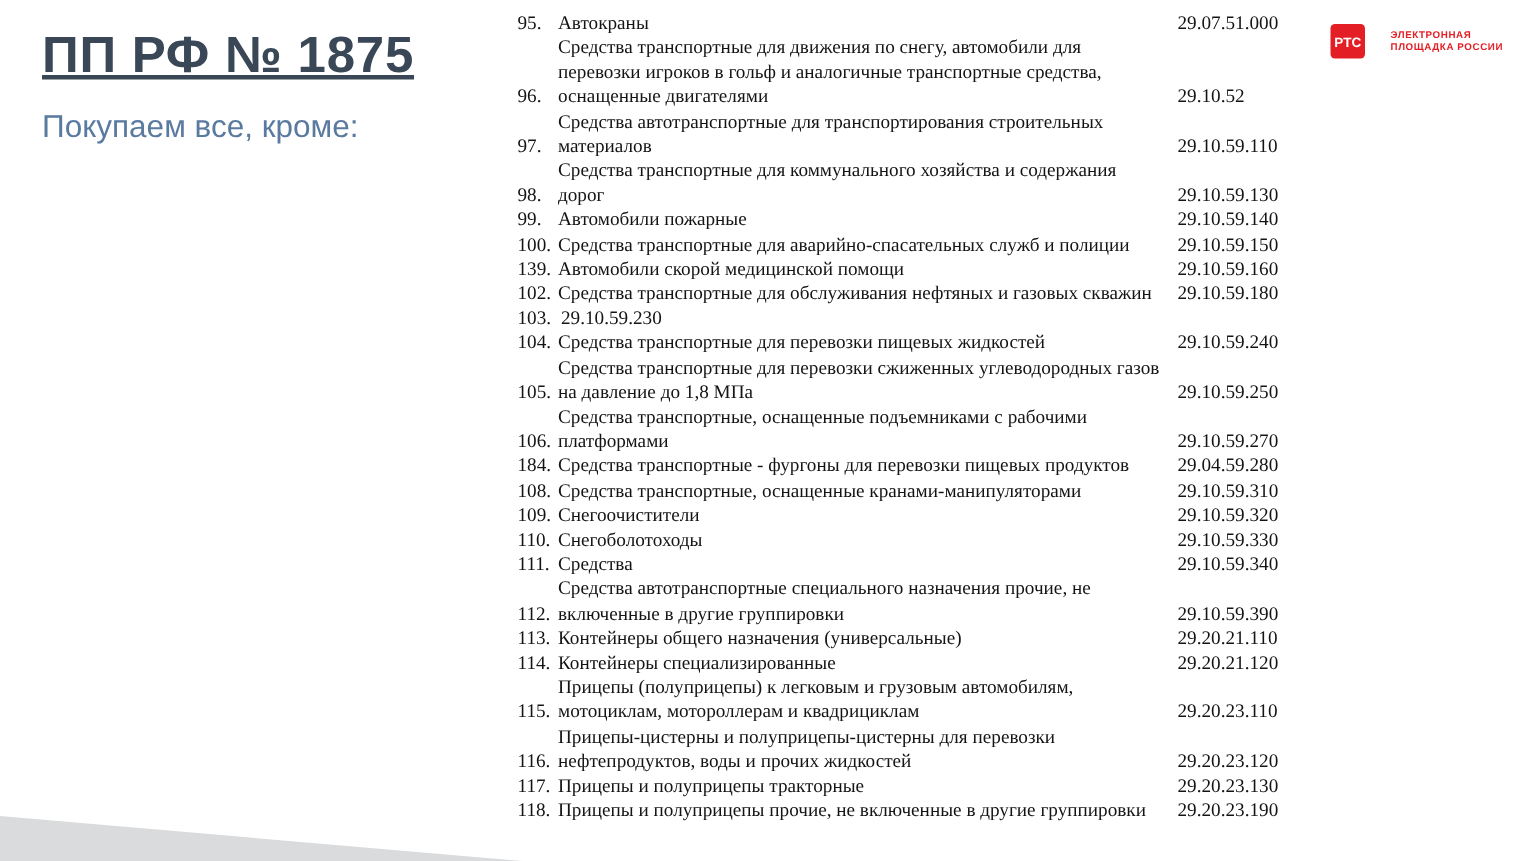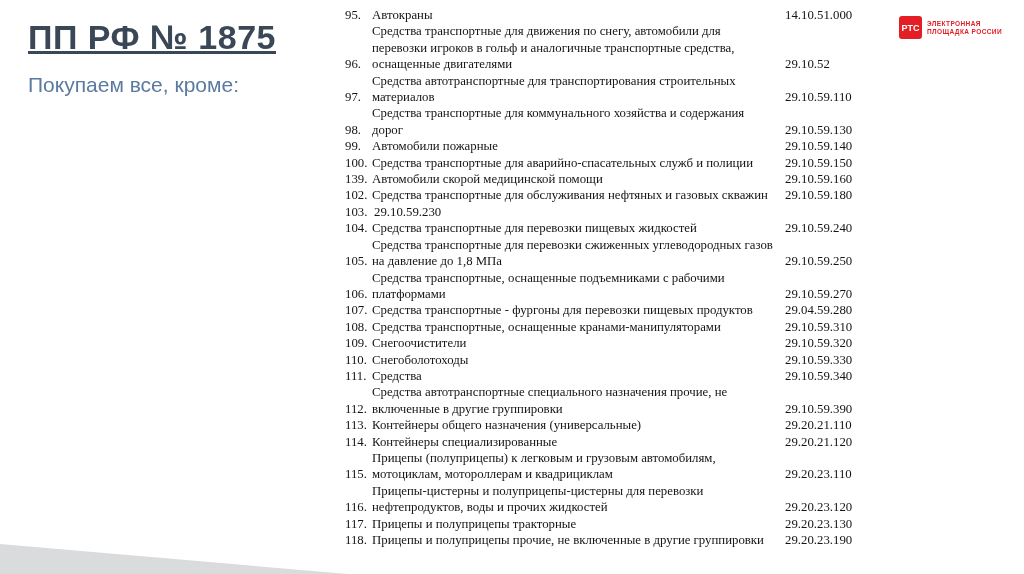--- a/index.html
+++ b/index.html
@@ -21,21 +21,21 @@
   }
   .subtitle {
     position: absolute; left: 28px; top: 73px;
     font-family: "Liberation Sans", sans-serif;
     font-weight: 400; font-size: 21px; color: #5d7globaleb;
     color: #5a7aa0;
   }
 
   .logo {
     position: absolute; right: 22px; top: 16px;
-    display: flex; align-items: center; gap: 5px;
+    display: flex; align-items: center; gap: 17px;
   }
   .logo-box {
     width: 23px; height: 23px; background: #e31e24; border-radius: 3px;
     color: #ffffff; font-family: "Liberation Sans", sans-serif;
     font-weight: 700; font-size: 9px;
     display: flex; align-items: center; justify-content: center;
   }
   .logo-caption {
     font-family: "Liberation Sans", sans-serif;
     font-size: 6.5px; line-height: 8px; color: #e31e24;
@@ -69,21 +69,21 @@
   <div class="logo">
     <div class="logo-box">РТС</div>
     <div class="logo-caption">ЭЛЕКТРОННАЯ
 ПЛОЩАДКА РОССИИ</div>
   </div>
 
   <div class="list">
   <div class="row">
     <span class="num">95.</span>
     <span class="text">Автокраны</span>
-    <span class="code">14.10.51.000</span>
+    <span class="code">29.07.51.000</span>
   </div>
 
   <div class="row">
     <span class="num">96.</span>
     <span class="text">Средства транспортные для движения по снегу, автомобили для перевозки игроков в гольф и аналогичные транспортные средства, оснащенные двигателями</span>
     <span class="code">29.10.52</span>
   </div>
 
   <div class="row">
     <span class="num">97.</span>
@@ -138,21 +138,21 @@
     <span class="code">29.10.59.250</span>
   </div>
 
   <div class="row">
     <span class="num">106.</span>
     <span class="text">Средства транспортные, оснащенные подъемниками с рабочими платформами</span>
     <span class="code">29.10.59.270</span>
   </div>
 
   <div class="row">
-    <span class="num">107.</span>
+    <span class="num">184.</span>
     <span class="text">Средства транспортные - фургоны для перевозки пищевых продуктов</span>
     <span class="code">29.04.59.280</span>
   </div>
 
   <div class="row">
     <span class="num">108.</span>
     <span class="text">Средства транспортные, оснащенные кранами-манипуляторами</span>
     <span class="code">29.10.59.310</span>
   </div>
 

